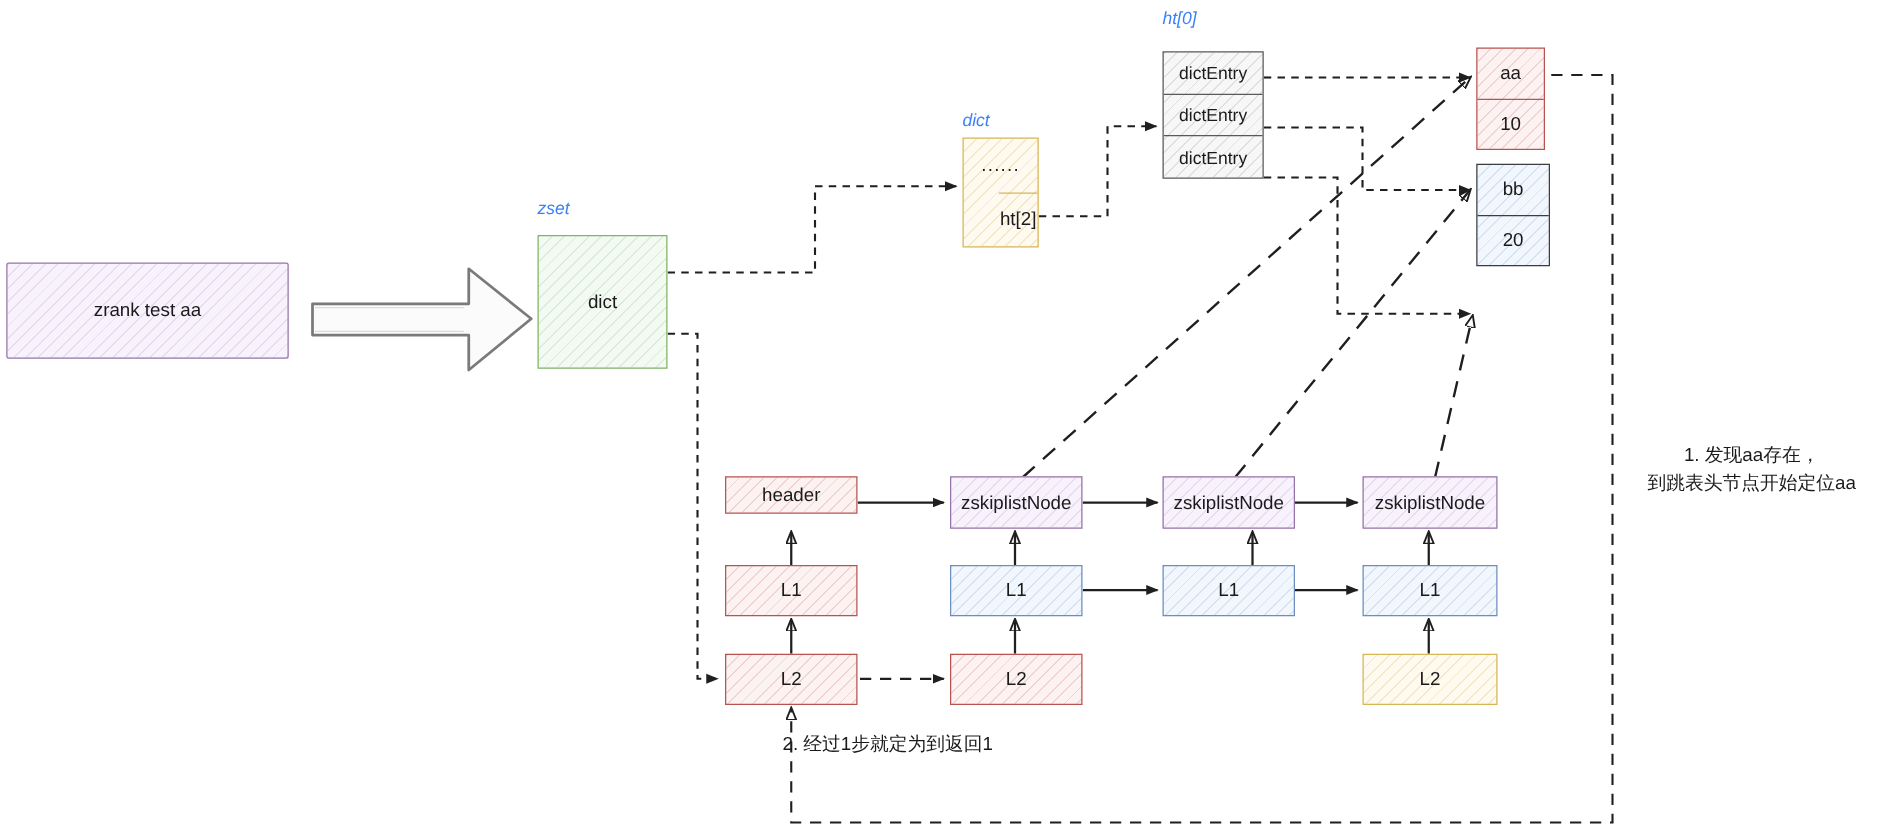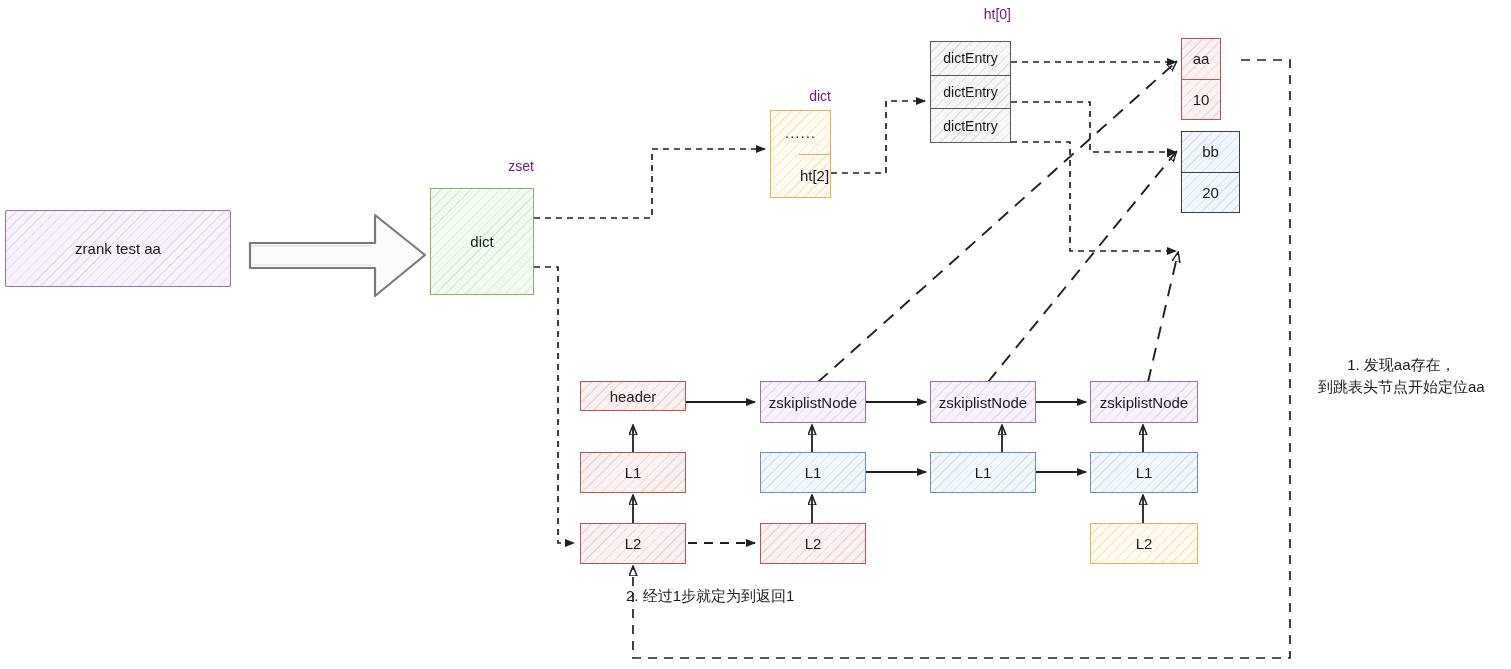--- a/index.html
+++ b/index.html
@@ -34,22 +34,22 @@
   .b-gray{border:1.8px solid #595959;}
   .b-red{border:1.6px solid #b85450;}
   .b-blue{border:1.6px solid #6c8ebf;}
 
   .bt-green{border-top:1.6px solid #82b366;}
   .bt-yellow{border-top:1.6px solid #d6b656;margin-left:28px;}
   .bt-gray{border-top:1.8px solid #595959;}
   .bt-red{border-top:1.6px solid #b85450;}
   .bt-blue{border-top:1.8px solid #3d3d3d;}
 
-  .caption{position:absolute;font-size:14px;color:#701a75;text-align:right;
-           white-space:nowrap;}
+  .caption{position:absolute;font-size:14px;color:#3b82f6;text-align:left;
+           white-space:nowrap;font-style:italic;}
   .note{position:absolute;font-size:15px;color:#1a1a1a;line-height:1.45;
         white-space:pre;}
   .ellip{letter-spacing:1px;}
 </style>
 </head>
 <body>
 
 <div id="stage">
 
   <svg id="wires" viewBox="0 0 1511 669">
@@ -121,21 +121,21 @@
     <div class="cell bt-yellow">ht[2]</div>
   </div>
 
   <div class="caption" style="left:930px;top:6px;width:81px;">ht[0]</div>
   <div class="cellstack b-gray h-gray" style="left:930px;top:41px;width:81px;height:102px;">
     <div class="cell" style="font-size:14px;">dictEntry</div>
     <div class="cell bt-gray" style="font-size:14px;">dictEntry</div>
     <div class="cell bt-gray" style="font-size:14px;">dictEntry</div>
   </div>
 
-  <div class="cellstack b-red h-red" style="left:1181px;top:38px;width:40px;height:82px;">
+  <div class="cellstack b-red h-red" style="left:1181px;top:38px;width:55px;height:82px;">
     <div class="cell">aa</div>
     <div class="cell bt-red">10</div>
   </div>
 
   <div class="cellstack b-blue h-blue" style="left:1181px;top:131px;width:59px;height:82px;border-color:#3d3d3d;border-width:1.8px;">
     <div class="cell">bb</div>
     <div class="cell bt-blue">20</div>
   </div>
 
 

